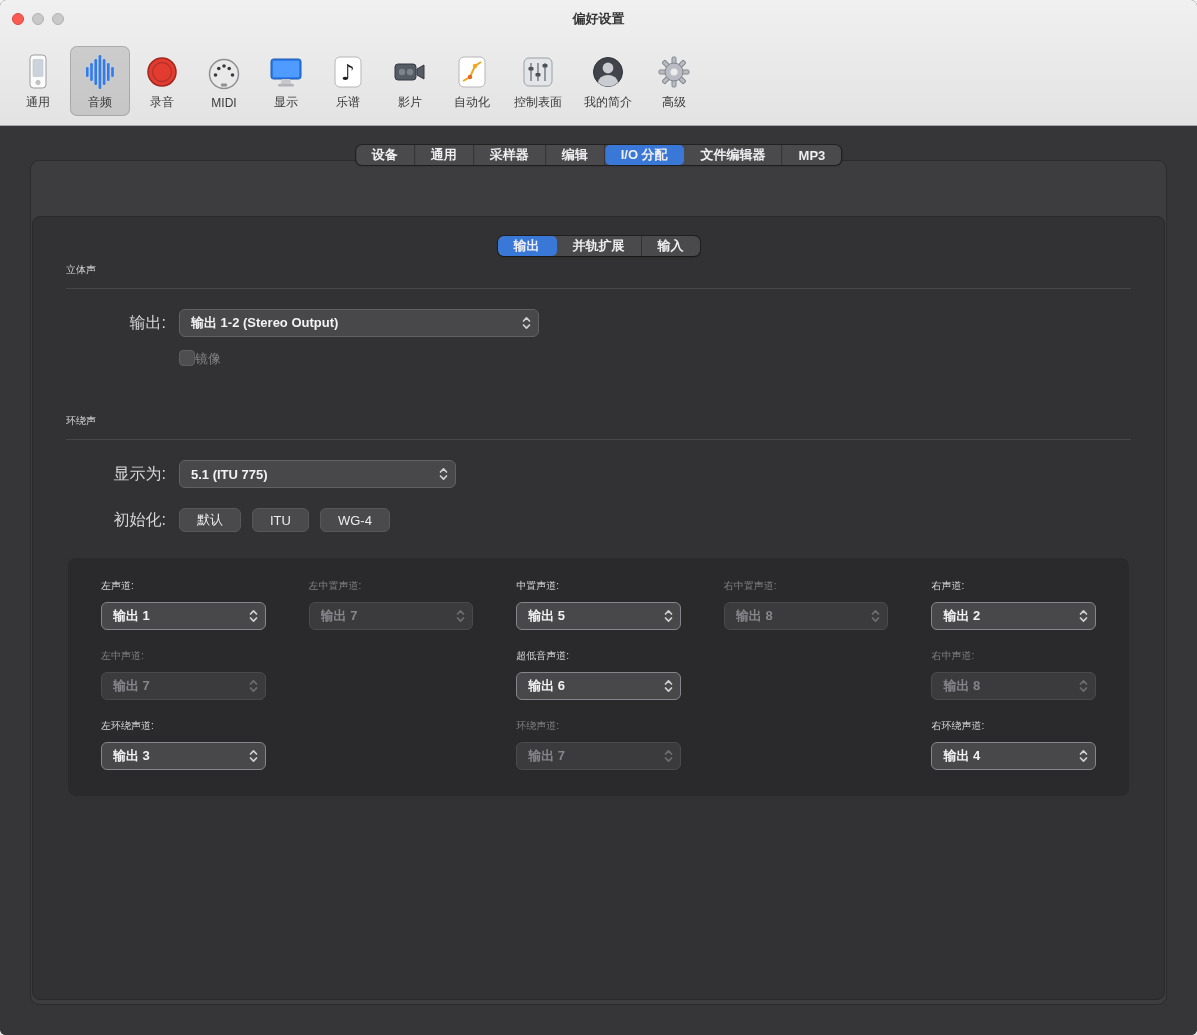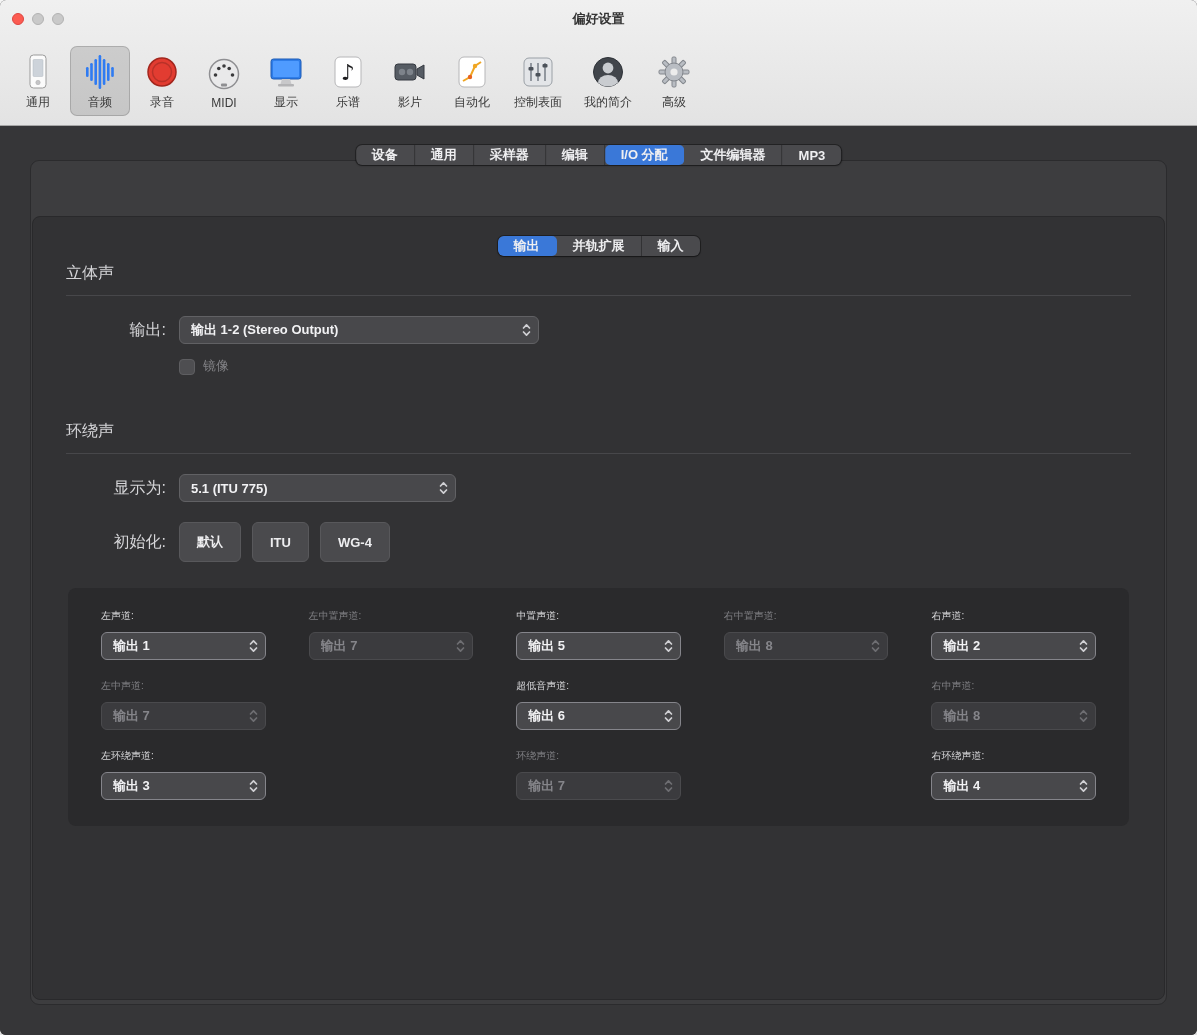--- a/index.html
+++ b/index.html
@@ -39,37 +39,37 @@
   .seg-primary { top:19px; }
   .seg-secondary { top:110px; }
   .seg .tab { height:20px; display:flex; align-items:center; padding:0 16px;
     font-size:13px; font-weight:700; color:#efeff1; border-right:1px solid rgba(0,0,0,0.32);
     white-space:nowrap; cursor:default; }
   .seg .tab:last-child { border-right:none; }
   .seg .tab.selected { background:#3a78d8; border-radius:5px; border-right-color:transparent; }
 
   
   .section { margin-top:46px; padding-bottom:11px; border-bottom:1px solid #47474a;
-    font-size:16px; color:#d4d4d7; }
+    font-size:10px; color:#d4d4d7; }
   .row { display:flex; align-items:center; margin-top:20px; }
   .row-label { width:100px; text-align:right; margin-right:13px; font-size:16px; color:#d6d6d9; }
   .dropdown { height:28px; background:#48484b; border:1px solid #616164; border-radius:6px;
     display:flex; align-items:center; padding:0 7px 0 11px; font-size:13px; font-weight:700;
     color:#f2f2f4; cursor:default; }
   .dd-text { flex:1; white-space:nowrap; overflow:hidden; }
   .chev { margin-left:8px; display:flex; color:#d0d0d4; }
   .dd-stereo { width:360px; }
   .dd-showas { width:277px; }
 
-  .mirror-row { margin-top:13px; margin-left:113px; display:flex; align-items:flex-end; gap:8px; }
+  .mirror-row { margin-top:13px; margin-left:113px; display:flex; align-items:flex-start; }
   .checkbox { width:16px; height:16px; border-radius:4px; background:#4e4e51; border:1px solid #5e5e61; }
   .mirror-label { font-size:13px; color:#828286; }
 
-  .init-row .init-btn { height:40px; padding:0 17px; background:#4a4a4d; border:1px solid #58585b;
-    border-radius:6px; color:#ededef; font-size:13px; font-weight:700;
+  .init-row .init-btn { height:24px; padding:0 17px; background:#4a4a4d; border:1px solid #58585b;
+    border-radius:6px; color:#ededef; font-size:13px; font-weight:400;
     display:flex; align-items:center; margin-right:11px; cursor:default; }
 
   
   .grid-panel { margin:26px 2px 0; background:#2a2a2c; border-radius:8px;
     padding:21px 33px 26px; display:grid; grid-template-columns:repeat(5,1fr);
     column-gap:43px; row-gap:19px; }
   .cell .ch-label { font-size:10px; color:#d6d6d9; margin-bottom:9px; white-space:nowrap; }
   .cell .dropdown { width:100%; border-color:#85858b; }
   .cell.disabled .ch-label { color:#7f7f83; }
   .cell.disabled .dropdown { background:#3b3b3e; border-color:#4a4a4d; color:#85858a; }

